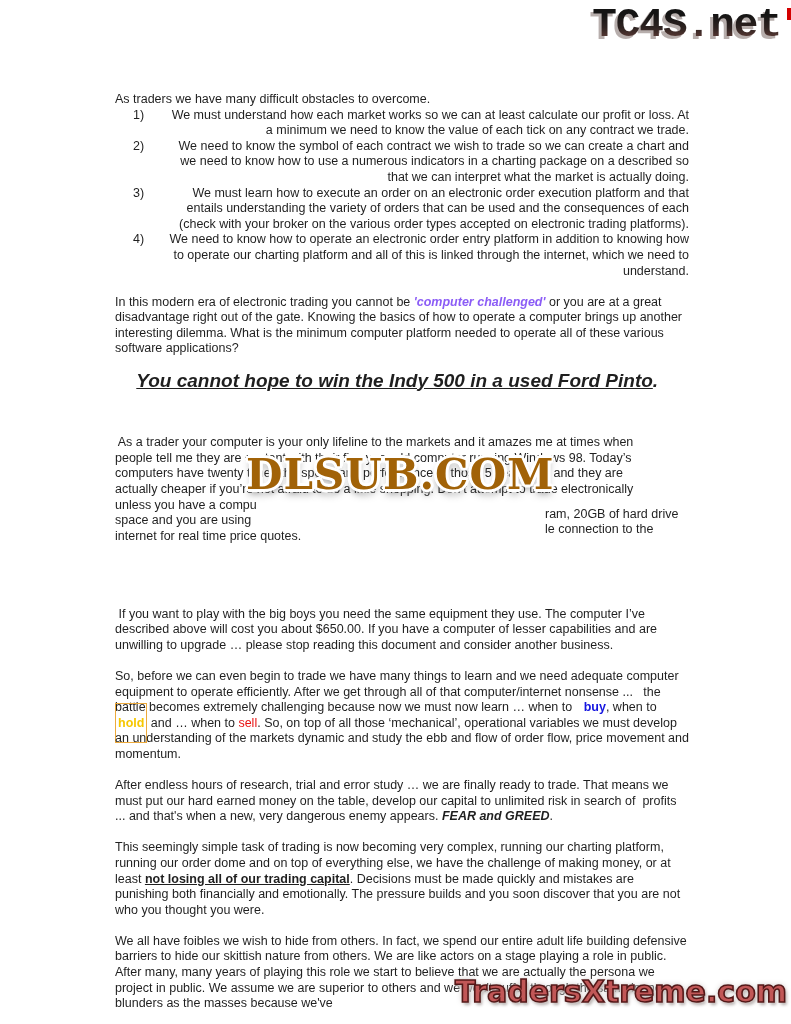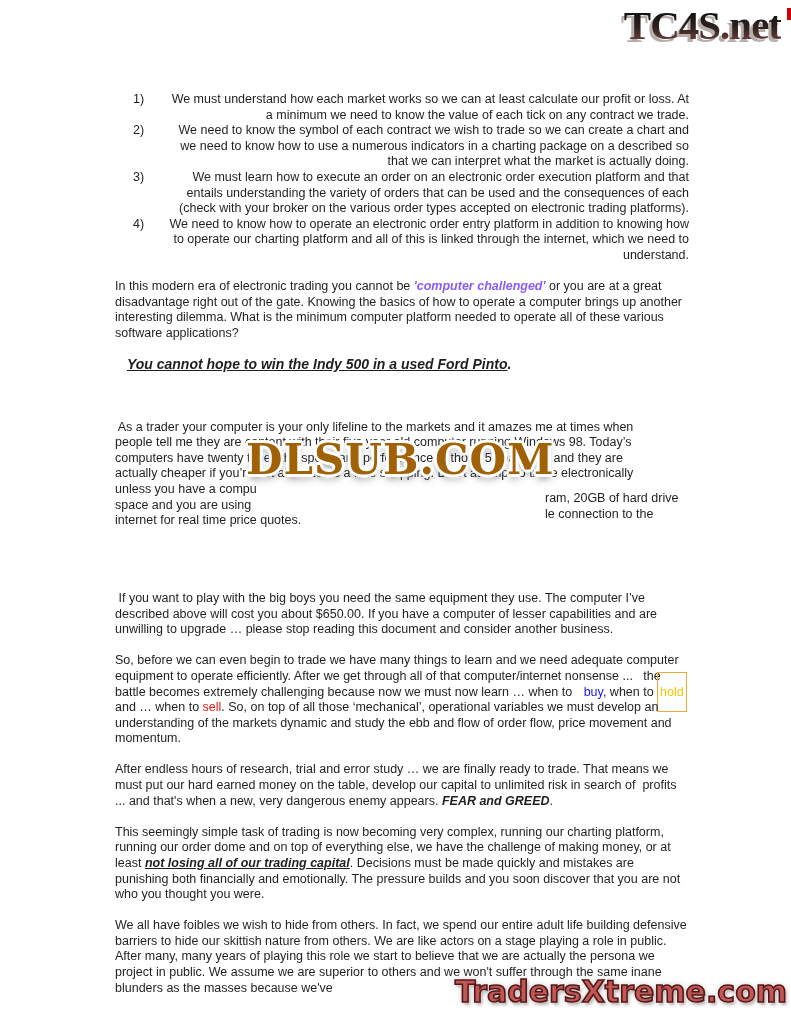--- a/index.html
+++ b/index.html
@@ -11,47 +11,47 @@
   .doc{
     position:absolute;left:115px;top:92px;width:574px;
     font-size:12.5px;line-height:15.6px;
   }
   .para{margin:0 0 15.5px 0;white-space:pre-wrap;}
   .no-gap{margin-bottom:0;}
   .list{margin:0 0 15.5px 0;}
   .list-item{display:flex;}
   .list-item .num{flex:none;width:29px;padding-left:18px;}
   .list-item .txt{flex:1;white-space:pre-wrap;text-align:right;}
-  .heading{margin:2px 0 16px 8px;font-size:14px;font-weight:bold;font-style:italic;white-space:pre-wrap;}
+  .heading{margin:2px 0 16px 16px;font-size:19px;font-weight:bold;font-style:italic;white-space:pre-wrap;}
   
   .seg-plain{}
   .seg-u{text-decoration:underline;}
   .seg-bi{font-weight:bold;font-style:italic;}
-  .seg-biu{font-weight:bold;font-style:italic;text-decoration:underline;margin-top:20px;}
+  .seg-biu{font-weight:bold;text-decoration:underline;margin-top:20px;}
   .seg-red-bi{color:#8b5cf6;font-weight:bold;font-style:italic;}
-  .seg-blue-b{color:#1616e0;font-weight:normal;padding-left:8px;}
+  .seg-blue-b{color:#1616e0;font-weight:bold;padding-left:8px;}
   .seg-red-b{color:#e81313;font-weight:normal;}
-  .seg-hold{color:#f6c700;font-weight:normal;border:1.5px solid #edaa3c;padding:12px 2px;margin-top:33px;}
+  .seg-hold{color:#f6c700;font-weight:bold;border:1.5px solid #edaa3c;padding:12px 2px;margin-top:33px;}
   
   .p-trader{position:relative;}
   .lines .line{position:relative;white-space:pre;}
   .lines .frag-right{position:absolute;left:430px;top:0;margin-top:9px;}
   .watermark-dlsub{
     position:absolute;left:131px;top:50px;z-index:5;
     font-family:"DejaVu Serif",serif;font-weight:bold;font-size:42px;line-height:1;
     letter-spacing:1px;color:#a16207;
     text-shadow:
       -2px -2px 0 #ffffff, 2px -2px 0 #ffffff, -2px 2px 0 #ffffff, 2px 2px 0 #ffffff,
       -3px 0 0 #ffffff, 3px 0 0 #ffffff, 0 -3px 0 #ffffff, 0 3px 0 #ffffff,
       0 5px 7px rgba(95,95,95,0.65);
   }
   
   .logo-tc4s{
     position:absolute;top:3px;right:10px;
-    font-family:Liberation Serif, serif;font-weight:bold;font-size:41px;line-height:1.1;
+    font-family:Liberation Mono, monospace;font-weight:bold;font-size:41px;line-height:1.1;
     letter-spacing:-1px;
     background:linear-gradient(180deg,#141414 25%,#2e2321 55%,#7d4b44 95%);
     -webkit-background-clip:text;background-clip:text;
     -webkit-text-fill-color:transparent;color:#201816;
     filter:drop-shadow(-3px 3px 0.5px rgba(170,160,158,0.85));
   }
   .red-corner{position:absolute;right:0;top:8px;width:4px;height:12px;background:#d40000;}
   .logo-tx{
     position:absolute;top:974px;right:4px;
     font-family:"DejaVu Sans",sans-serif;font-weight:bold;font-size:30px;line-height:1.2;
@@ -61,20 +61,21 @@
 </style>
 </head>
 <body>
 
 <div class="page">
 
   <div class="logo-tc4s">TC4S.net</div>
   <div class="red-corner"></div>
 
   <div class="doc">
+    <p class="para no-gap">As traders we have many difficult obstacles to overcome.</p>
 
     <div class="list">
         <div class="list-item">
           <span class="num">1)</span>
           <span class="txt">We must understand how each market works so we can at least calculate our profit or loss. At a minimum we need to know the value of each tick on any contract we trade.</span>
         </div>
         <div class="list-item">
           <span class="num">2)</span>
           <span class="txt"> We need to know the symbol of each contract we wish to trade so we can create a chart and we need to know how to use a numerous indicators in a charting package on a described so that we can interpret what the market is actually doing.</span>
         </div>

